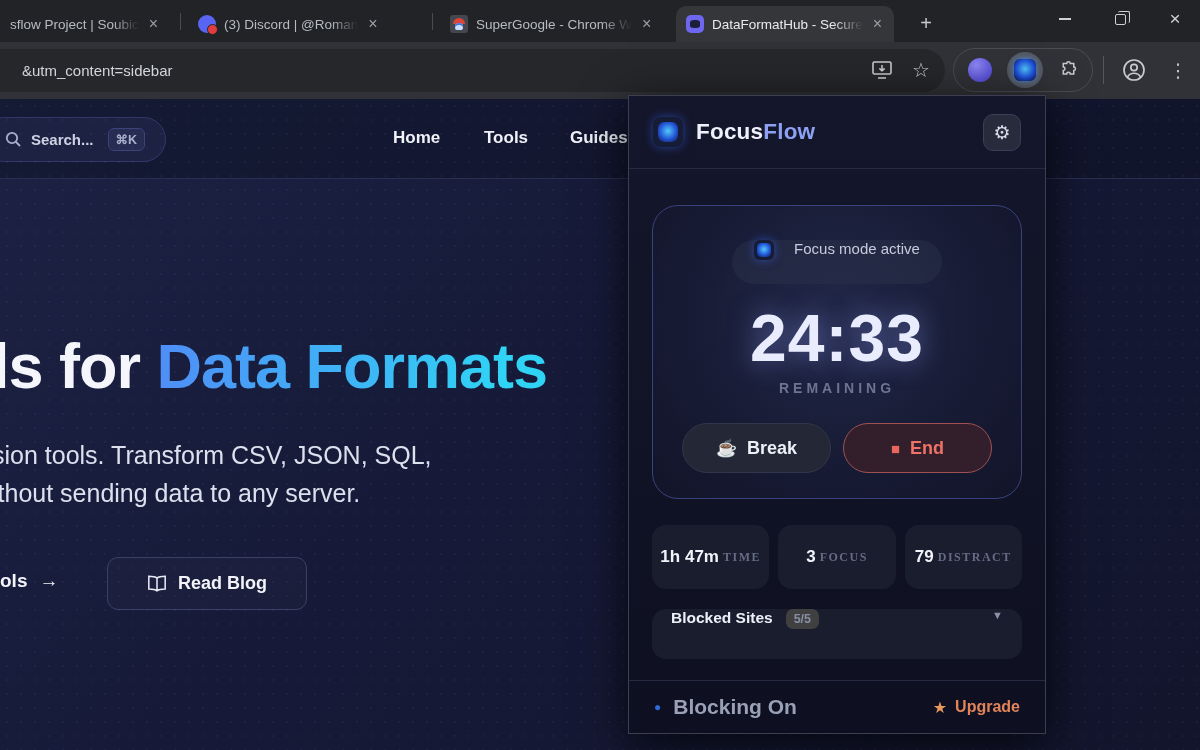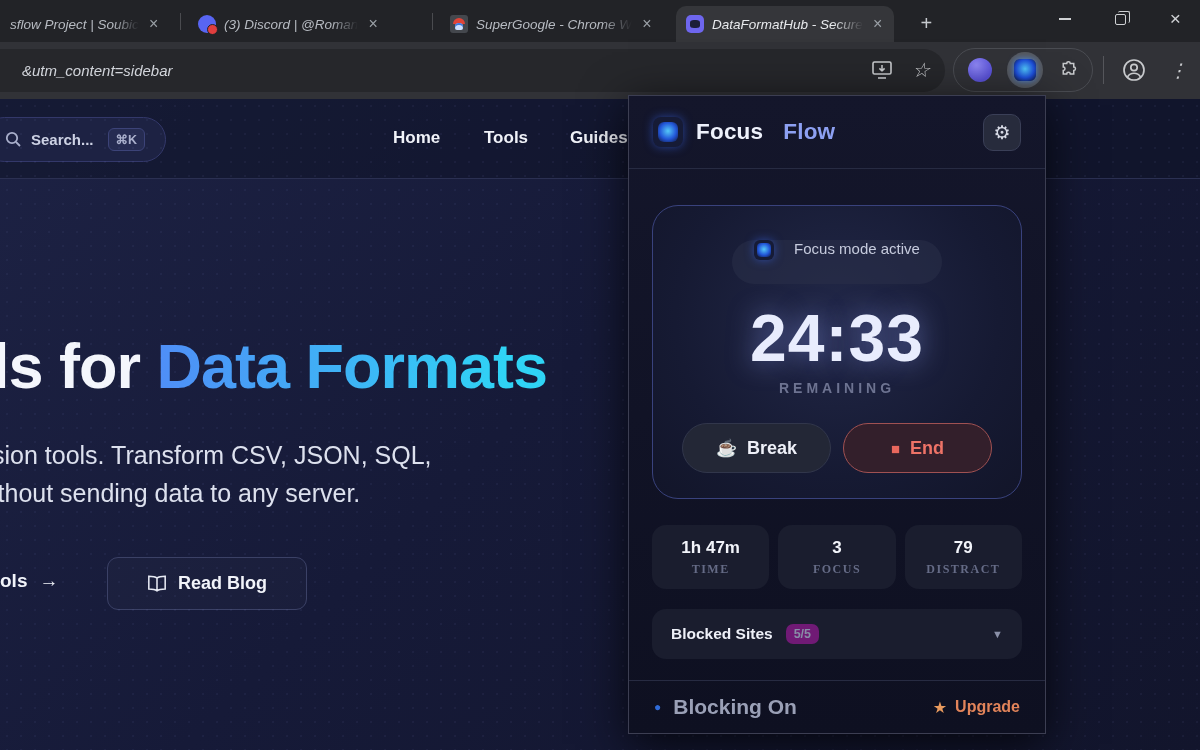--- a/index.html
+++ b/index.html
@@ -1,20 +1,20 @@
 <!DOCTYPE html>
 <html><head>
 <meta charset="utf-8">
 <style>
   * { margin:0; padding:0; box-sizing:border-box; }
   html,body { width:1200px; height:750px; overflow:hidden; background:#15182e;
               font-family:"Liberation Sans", sans-serif; }
 
   
-  #chrome { position:absolute; top:0; left:0; width:1036px; height:99px; background:#222327;font-style:italic; }
+  #chrome { position:absolute; top:0; left:0; width:1036px; height:99px; background:#222327; }
   #tabstrip { position:absolute; top:0; left:0; width:1200px; height:42px; background:#222327; }
   .tab { position:absolute; top:6px; height:36px; display:flex; align-items:center;
          color:#b7bbc2; font-size:13.5px; padding:0 10px; }
   .tab .title { white-space:nowrap; overflow:hidden; max-width:170px;
                 -webkit-mask-image:linear-gradient(90deg,#000 80%,transparent); }
   .tab .close { margin-left:10px; color:#9aa0a6; font-size:16px; line-height:16px; cursor:default; }
   .tab.active { background:#35363a; border-radius:10px 10px 0 0; color:#e8eaed; }
   .tab-sep { position:absolute; top:13px; width:1px; height:17px; background:#4a4b4f; }
   .favicon { width:18px; height:18px; margin-right:8px; flex:0 0 auto; position:relative; }
   .fav-discord { border-radius:50%; background:#5865F2; }
@@ -87,21 +87,21 @@
            border:1px solid #3c3e52; box-shadow:0 10px 44px rgba(0,0,0,.75); }
   #pop-head { height:73px; display:flex; align-items:center; padding:0 24px;
               border-bottom:1px solid #272b42; }
   .logo { width:30px; height:30px; border-radius:8px; position:relative; background:#161b36;
           box-shadow:0 0 10px rgba(60,110,255,.5); }
   .logo::after { content:""; position:absolute; left:5px; top:5px; width:20px; height:20px; border-radius:6px;
           background:radial-gradient(circle at 50% 45%, #55c8f8 0%, #2256d8 55%, #101538 100%); }
   .logo.sm { width:20px; height:20px; border-radius:6px; }
   .logo.sm::after { left:3px; top:3px; width:14px; height:14px; border-radius:4px; }
   #pop-title { margin-left:13px; font-size:22.5px; font-weight:800; letter-spacing:.2px; }
-  #pop-title .t1 { color:#eef1fb; } #pop-title .t2 { color:#8da0f2;margin-left:20px; }
+  #pop-title .t1 { color:#eef1fb; } #pop-title .t2 { color:#8da0f2; }
   #gearbtn { margin-left:auto; width:38px; height:37px; border-radius:10px; background:#272b3c;
              border:1px solid #3a3f57; color:#d8dbe6; font-size:19px; display:flex; align-items:center;
              justify-content:center; }
   #pop-body { padding:0 23px; }
   #timercard { margin-top:36px; height:294px; border-radius:26px; border:1.5px solid #39427d;
                background:radial-gradient(ellipse at 50% 38%, #222848 0%, #161a33 62%, #121529 100%); }
   #statuspill { width:fit-content; margin:34px auto 0; height:44px; border-radius:22px;
                 background:rgba(42,47,72,.55); display:flex; align-items:flex-start; gap:20px; padding:0 22px; }
   #statuspill .txt { color:#c6cbdd; font-size:15px; }
   #timertime { margin-top:16px; text-align:center; font-size:66px; font-weight:800; color:#e8ecfd;
@@ -109,28 +109,28 @@
   #timerrem { margin-top:4px; text-align:center; font-size:14px; font-weight:700; letter-spacing:4px;
               color:#6d7391; }
   #timerbtns { display:flex; gap:12px; padding:0 29px; margin-top:27px; }
   .tbtn { flex:1; height:50px; border-radius:25px; display:flex; align-items:center; justify-content:center;
           gap:10px; font-size:18px; font-weight:700; }
   #breakbtn { background:#232736; border:1px solid #31364b; color:#eef0f8; }
   #breakbtn .cup { color:#c9a173; font-size:17px; }
   #endbtn { background:#331f2b; border:1.5px solid #a05152; color:#ee7367; }
   #endbtn .sq { color:#e8675d; font-size:15px; }
   #stats { display:flex; gap:9px; margin-top:26px; }
-  .stat { flex:1; height:64px; border-radius:14px; background:#1a1d2e; display:flex; flex-direction:column;
+  .stat { flex:1; height:64px; border-radius:14px; background:#1a1d2e; display:flex; flex-direction:row;
           align-items:center; justify-content:center; gap:4px; }
   .stat .v { color:#f2f4fa; font-size:17px; font-weight:800; }
   .stat .l { color:#656b86; font-size:12px; font-weight:700; letter-spacing:1.5px;font-family:Liberation Serif, serif; }
   #blockedbar { margin-top:20px; height:50px; border-radius:14px; background:#1a1d2e; display:flex;
-                align-items:center; padding:0 19px; }
+                align-items:flex-start; padding:0 19px; }
   #blockedbar .bl { color:#eef0f8; font-size:15.5px; font-weight:800; }
-  #blockedbar .badge { margin-left:13px; background:#701a75; border-radius:7px; padding:3px 8px;
+  #blockedbar .badge { margin-left:13px; background:#404040; border-radius:7px; padding:3px 8px;
                 color:#888ea7; font-size:12.5px; font-weight:700; }
   #blockedbar .chev { margin-left:auto; color:#8a90a8; font-size:11px; }
   #pop-foot { position:absolute; left:0; bottom:0; width:100%; height:53px; border-top:1px solid #272b42;
               display:flex; align-items:center; padding:0 25px; }
   #pop-foot .dot { color:#2f6bd8; font-size:12px; margin-right:12px; }
   #pop-foot .st { color:#9aa0b6; font-size:21px; font-weight:700; }
   #pop-foot .star { margin-left:auto; color:#e89a5e; font-size:16px; margin-right:8px; }
   #pop-foot .up { color:#e2845a; font-size:16px; font-weight:800; }
 </style>
 </head>

